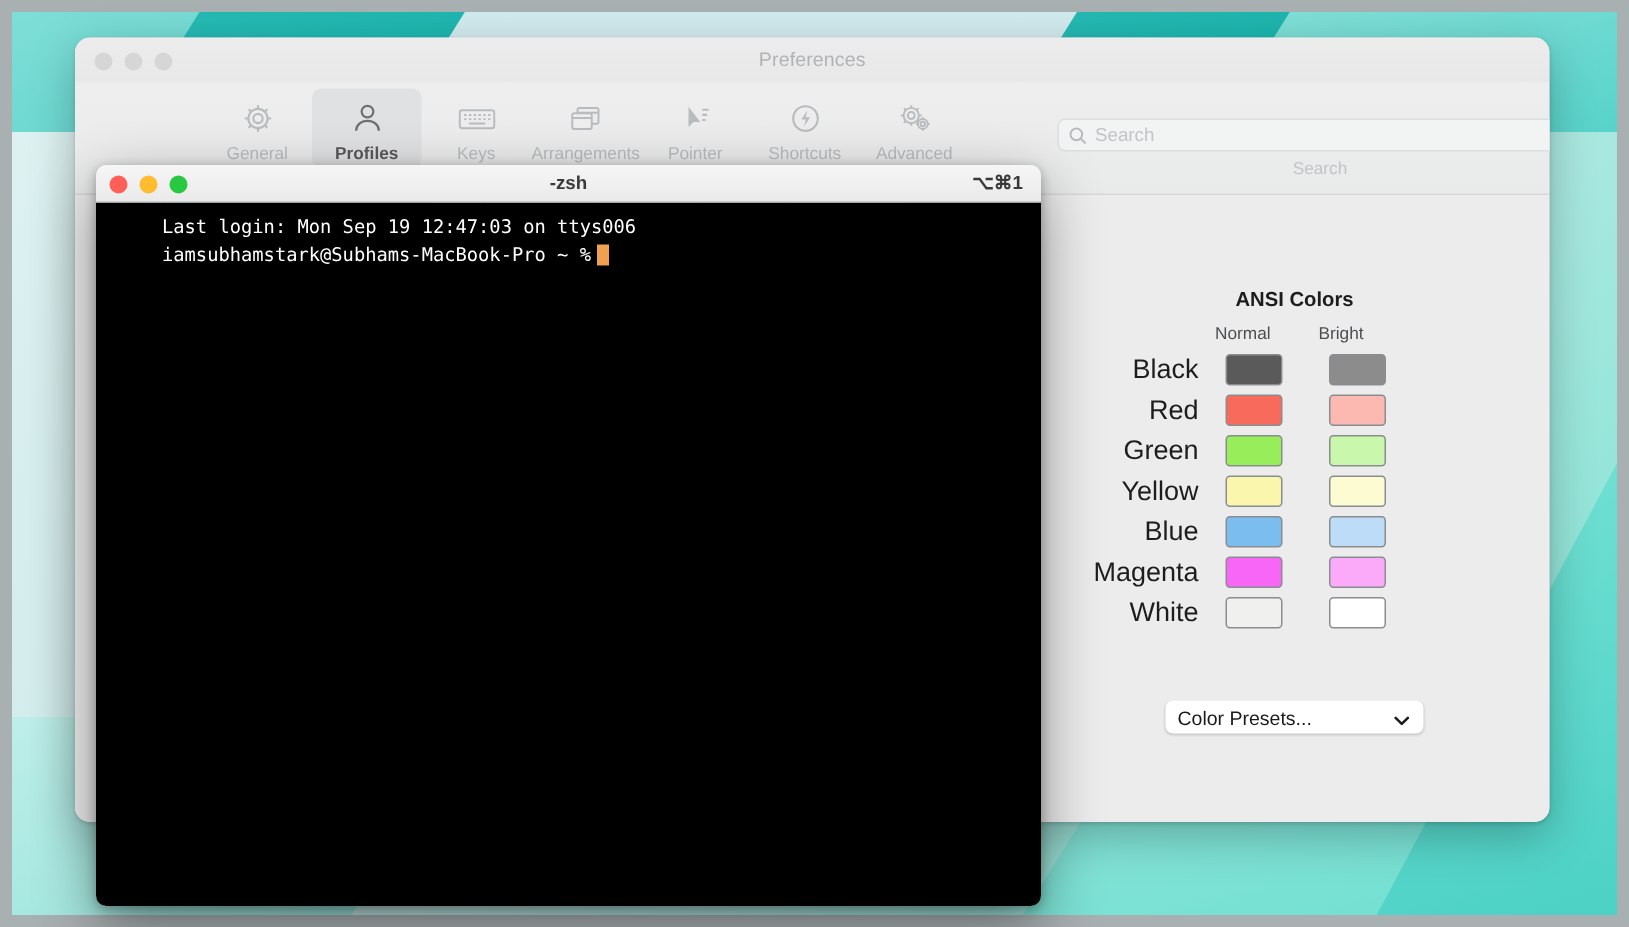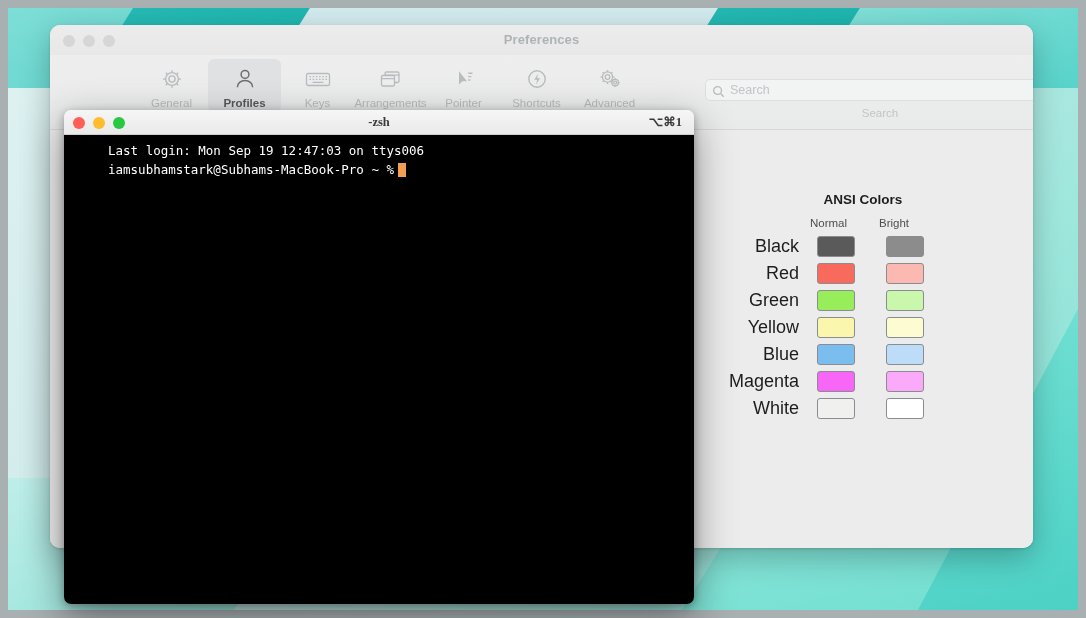--- a/index.html
+++ b/index.html
@@ -85,21 +85,21 @@
     height: 30px;
     background: linear-gradient(180deg,#ececec 0%, #e8e8e8 100%);
   }
   .traffic {
     position: absolute; top: 10px; left: 13px;
     display: flex; gap: 8px;
   }
   .tl { width: 12px; height: 12px; border-radius: 50%; background: #d6d6d6; }
   .prefs-title {
     text-align: center; line-height: 30px;
-    font-size: 13px; color: #b0b3b5; font-weight: 700;
+    font-size: 13px; color: #b0b3b5; font-weight: 400;
     letter-spacing: 0.1px;
   }
 
   .prefs-toolbar {
     position: relative;
     height: 75px;
     background: linear-gradient(180deg,#eeeeee 0%, #e9eaea 100%);
     border-bottom: 1px solid #d6d8d9;
     display: flex;
     align-items: flex-start;
@@ -371,21 +371,20 @@
     width: 630px; height: 494px;
     border-radius: 7px;
     overflow: hidden;
     box-shadow: 0 14px 40px rgba(0,0,0,0.42), 0 2px 8px rgba(0,0,0,0.3);
   }
   .term-title {
     position: relative;
     height: 25px;
     background: linear-gradient(180deg,#f6f6f6 0%, #eaeaea 100%);
     border-bottom: 1px solid #cfcfcf;
-    font-family: Liberation Serif, serif;
   }
   .term-traffic {
     position: absolute; left: 9px; top: 7px;
     display: flex; gap: 8px;
   }
   .ttl { width: 12px; height: 12px; border-radius: 50%; }
   .ttl.r { background: #ff5f57; }
   .ttl.y { background: #febc2e; }
   .ttl.g { background: #28c840; }
   .term-name {
@@ -681,20 +680,30 @@
               <span class="ansi-cell">
                   <span class="ansi-sw" style="background: rgb(240, 240, 238);"></span>
                 </span>
               <span class="ansi-gap"></span>
               <span class="ansi-cell">
                   <span class="ansi-sw" style="background: rgb(255, 255, 255);"></span>
                 </span>
             </div>
           </div>
 
+          <div class="presets-wrap">
+            <div class="presets">
+              <span>Color Presets...</span>
+              <span class="chev">
+                <svg width="11" height="9" viewBox="0 0 11 9" fill="none" stroke="#1b1b1b" stroke-width="1.7" stroke-linecap="round" stroke-linejoin="round">
+                  <path d="M1.4 2.6L5.5 6.6 9.6 2.6"></path>
+                </svg>
+              </span>
+            </div>
+          </div>
 
         </div>
       </div>
     </div>
   </div>
 
   <div class="term-window">
     <div class="term-title">
       <div class="term-traffic">
         <span class="ttl r"></span>

